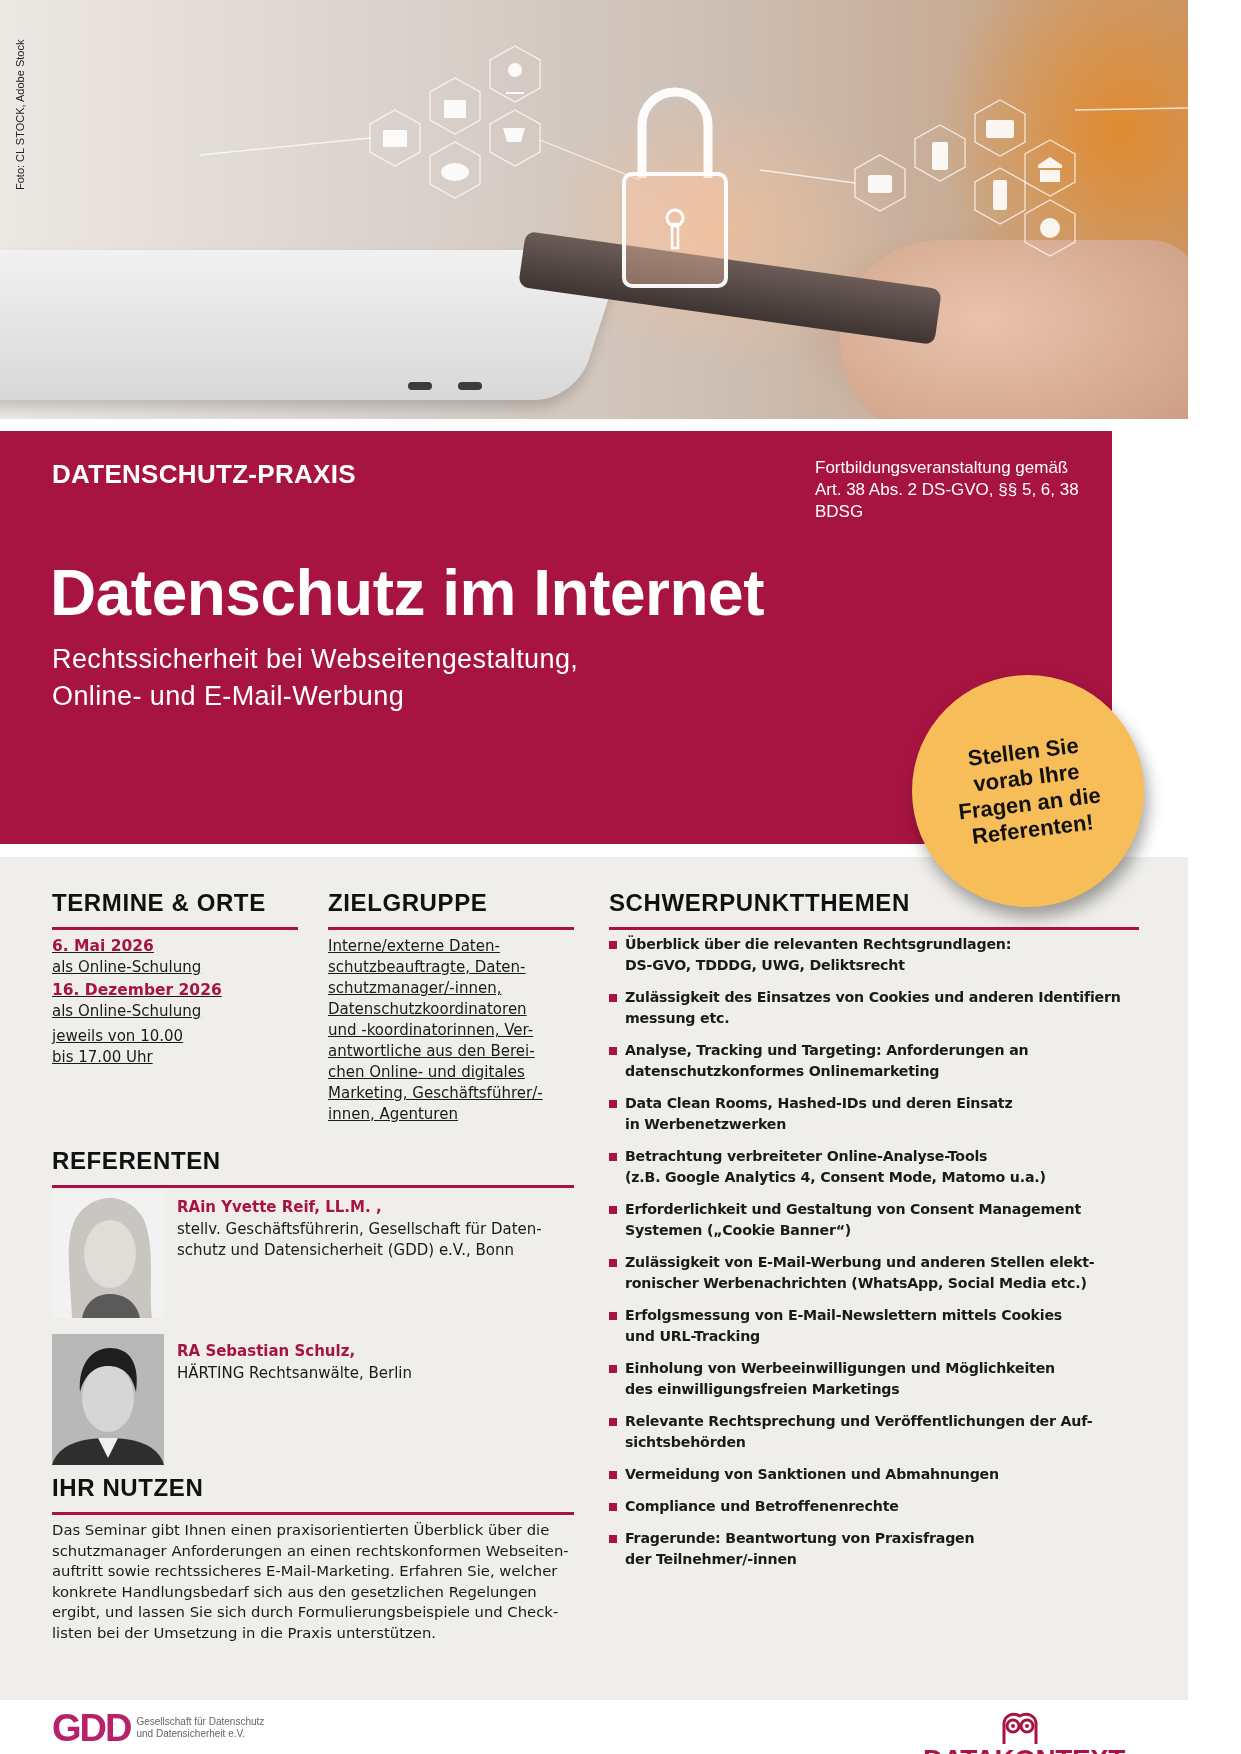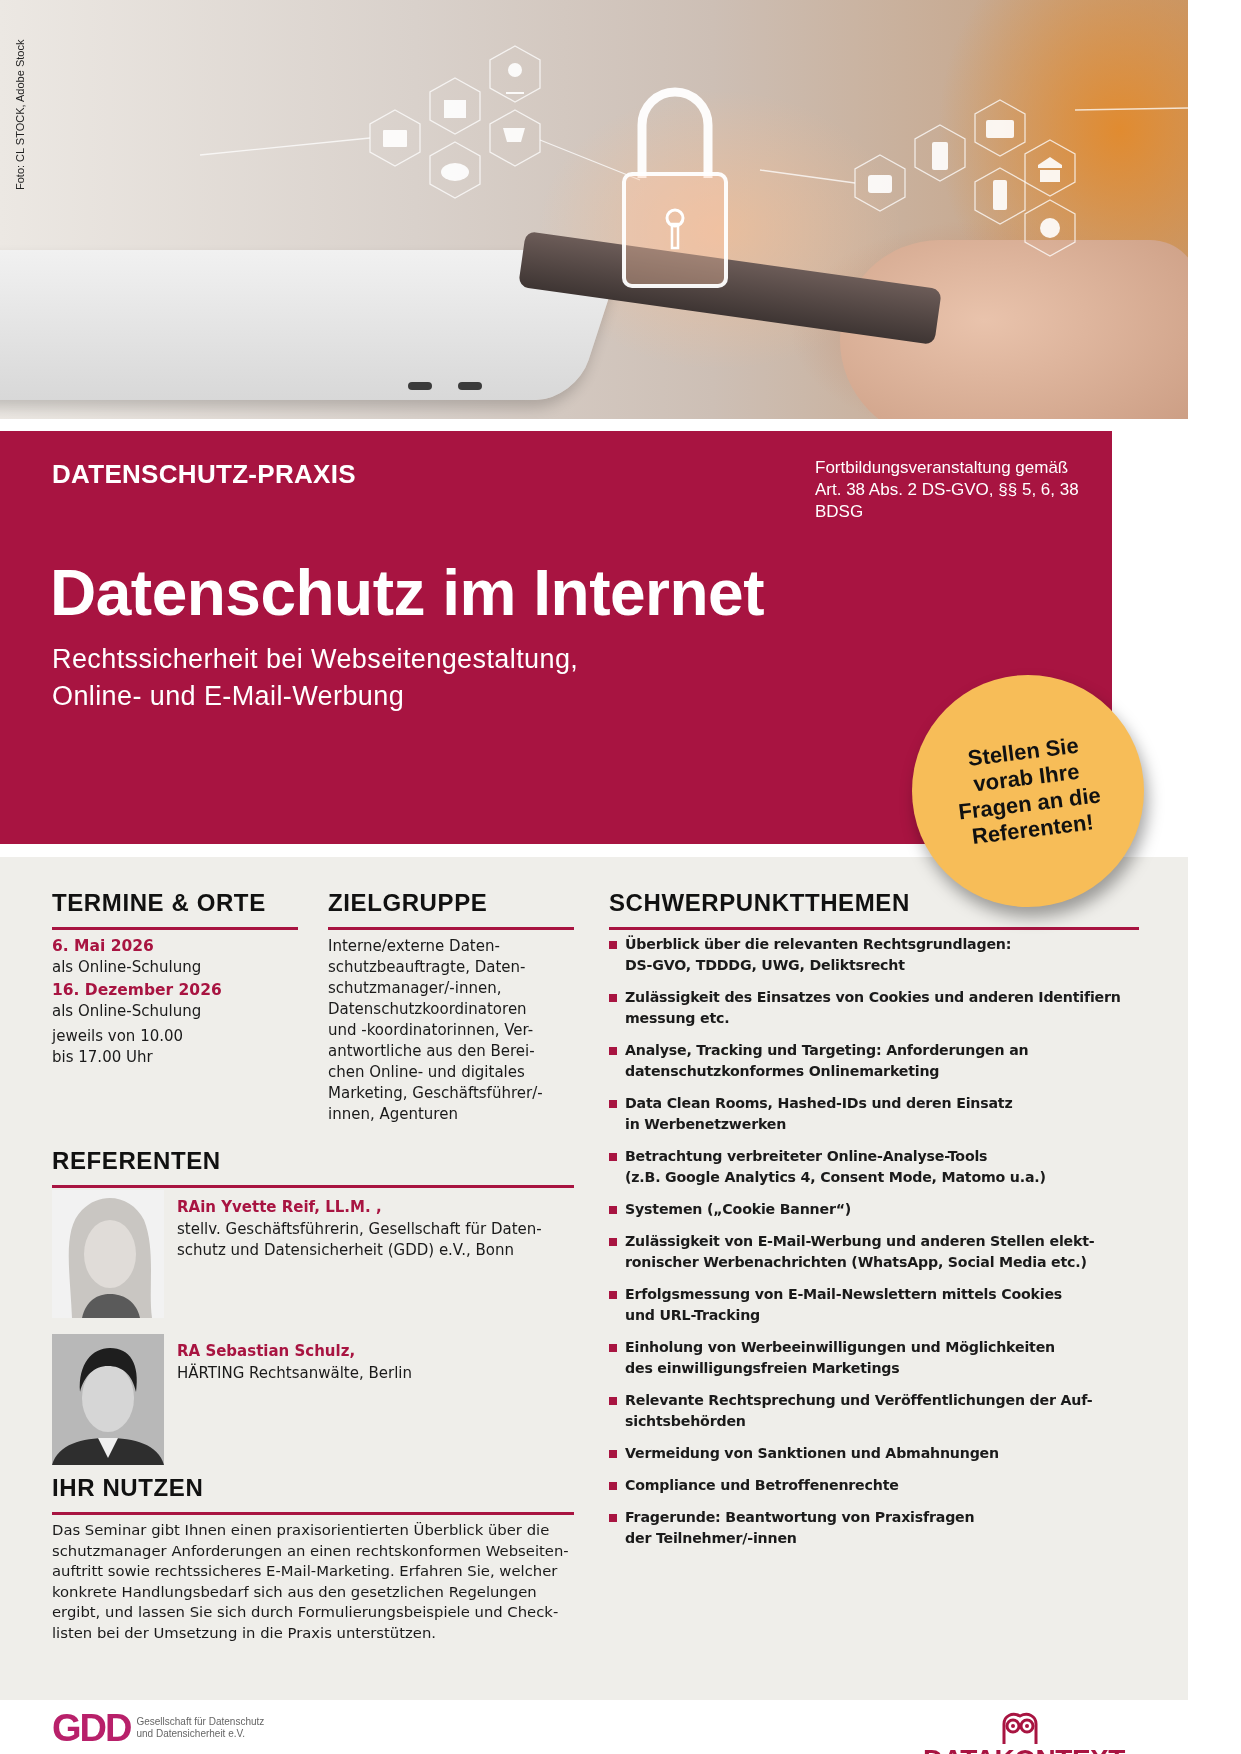--- a/index.html
+++ b/index.html
@@ -73,21 +73,21 @@
 
   
   .content { position: absolute; left: 0; top: 857px; width: 1188px; height: 843px; background: #efeeea; }
 
   .section-head {
     position: absolute; font-family: "Liberation Sans", sans-serif; font-weight: bold;
     font-size: 24px; letter-spacing: 0.6px; color: #111;
   }
   .rule { position: absolute; height: 3px; background: #a81441; }
 
-  .col-text { position: absolute; font-family: "DejaVu Sans", sans-serif; font-size: 15px; line-height: 21px; color: #1a1a1a; }
+  .col-text { position: absolute; font-family: "DejaVu Sans", sans-serif; font-size: 15px; line-height: 21px; color: #1a1a1a; text-decoration: underline; }
   .date { color: #a81441; font-weight: bold; font-size: 15.5px; }
 
   .topics { position: absolute; left: 609px; top: 77px; width: 530px; list-style: none; }
   .topics li {
     position: relative; padding-left: 16px; font-family: "DejaVu Sans", sans-serif; font-weight: bold;
     font-size: 14.2px; line-height: 21px; color: #1a1a1a; margin-bottom: 11px; letter-spacing: -0.2px;
   }
   .topics li .bullet {
     position: absolute; left: 0; top: 7px; width: 8px; height: 8px; background: #a81441;
   }
@@ -239,20 +239,21 @@
           <div>Data Clean Rooms, Hashed-IDs und deren Einsatz</div>
           <div>in Werbenetzwerken</div>
         </li>
       <li>
           <span class="bullet"></span>
           <div>Betrachtung verbreiteter Online-Analyse-Tools</div>
           <div>(z.B. Google Analytics 4, Consent Mode, Matomo u.a.)</div>
         </li>
       <li>
           <span class="bullet"></span>
+          <div>Erforderlichkeit und Gestaltung von Consent Management</div>
           <div>Systemen („Cookie Banner“)</div>
         </li>
       <li>
           <span class="bullet"></span>
           <div>Zulässigkeit von E-Mail-Werbung und anderen Stellen elekt-</div>
           <div>ronischer Werbenachrichten (WhatsApp, Social Media etc.)</div>
         </li>
       <li>
           <span class="bullet"></span>
           <div>Erfolgsmessung von E-Mail-Newslettern mittels Cookies</div>

